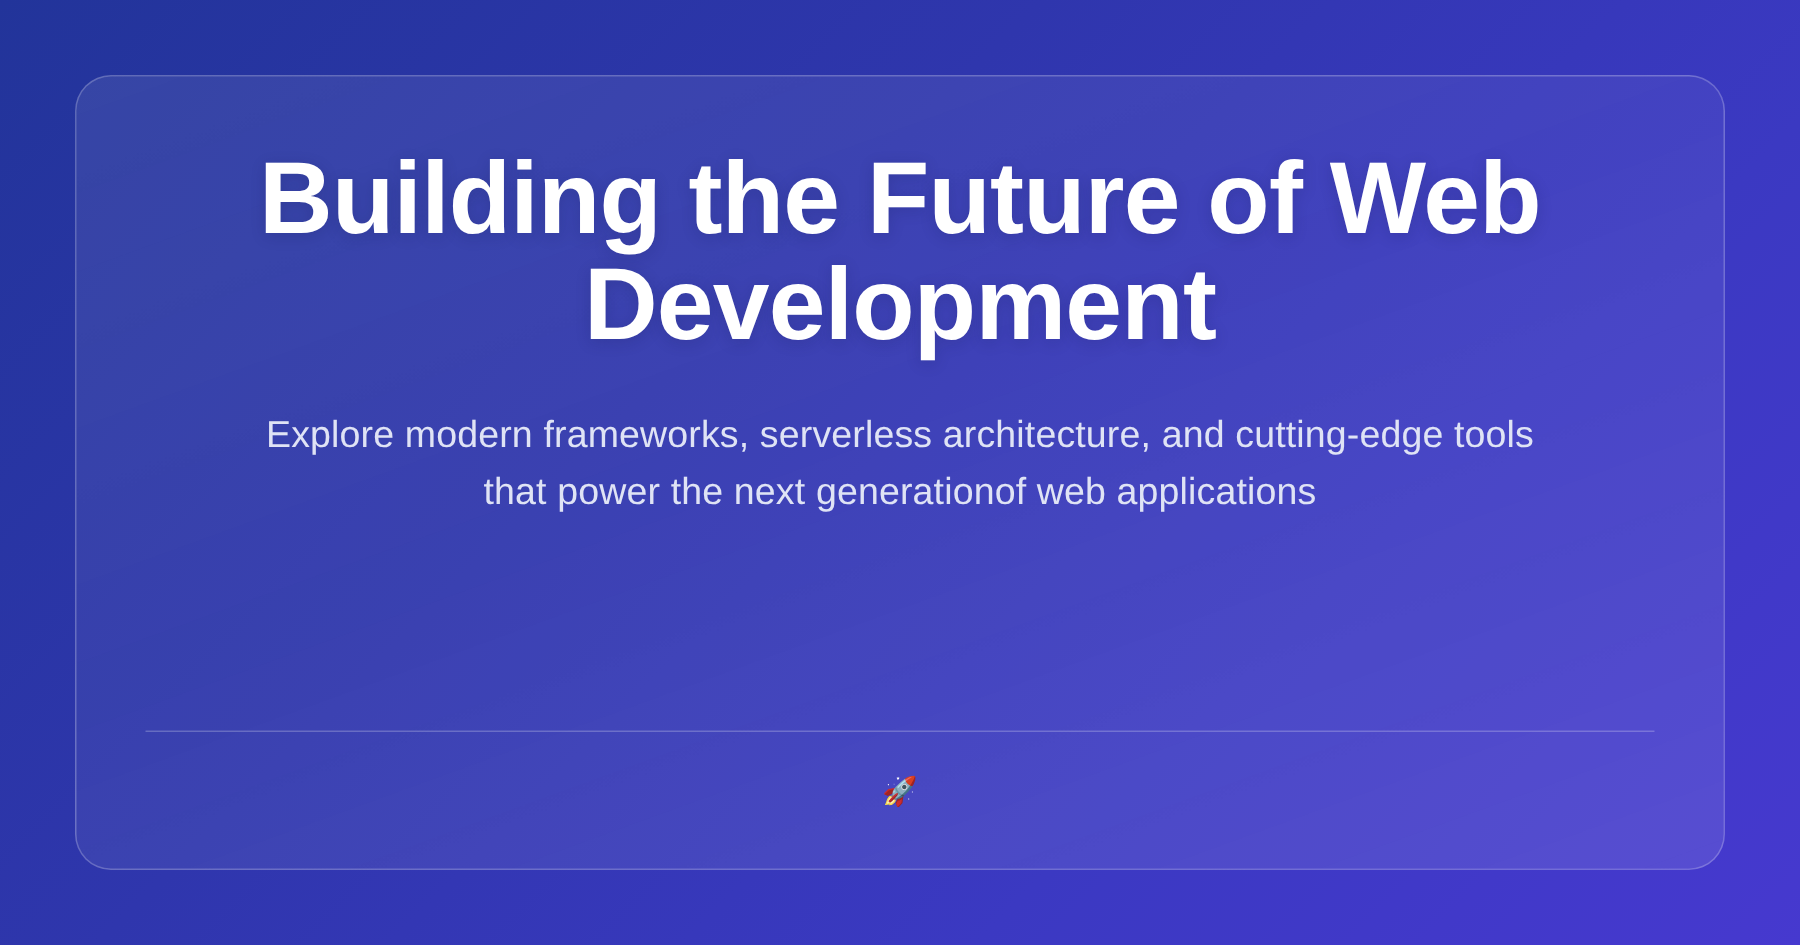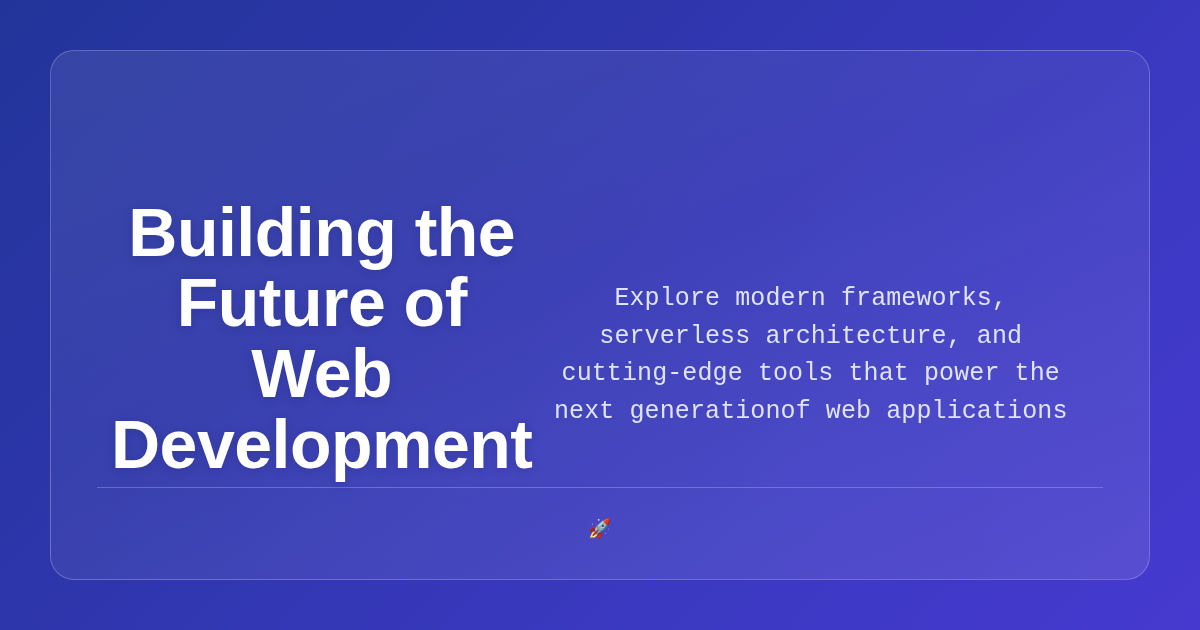--- a/index.html
+++ b/index.html
@@ -22,21 +22,21 @@
     position: relative;
     width: 1100px;
     height: 530px;
     border-radius: 24px;
     border: 1px solid rgba(255, 255, 255, 0.22);
     background: linear-gradient(160deg,
         rgba(255, 255, 255, 0.085) 0%,
         rgba(255, 255, 255, 0.055) 45%,
         rgba(255, 255, 255, 0.105) 100%);
     display: flex;
-    flex-direction: row;
+    flex-direction: column;
     align-items: center;
     padding: 46px 60px 0 60px;
     overflow: hidden;
   }
 
   .title {
     font-size: 68px;
     line-height: 1.04;
     font-weight: 700;
     color: #ffffff;
@@ -48,21 +48,20 @@
 
   .subtitle {
     margin-top: 34px;
     font-size: 25px;
     line-height: 1.5;
     font-weight: 400;
     color: #dfe3f5;
     text-align: center;
     max-width: 870px;
     letter-spacing: 0.1px;
-    font-family: Liberation Mono, monospace;
   }
 
   .footer {
     position: absolute;
     left: 46px;
     right: 46px;
     bottom: 42px;
     padding-top: 30px;
     border-top: 1px solid rgba(255, 255, 255, 0.23);
     display: flex;

